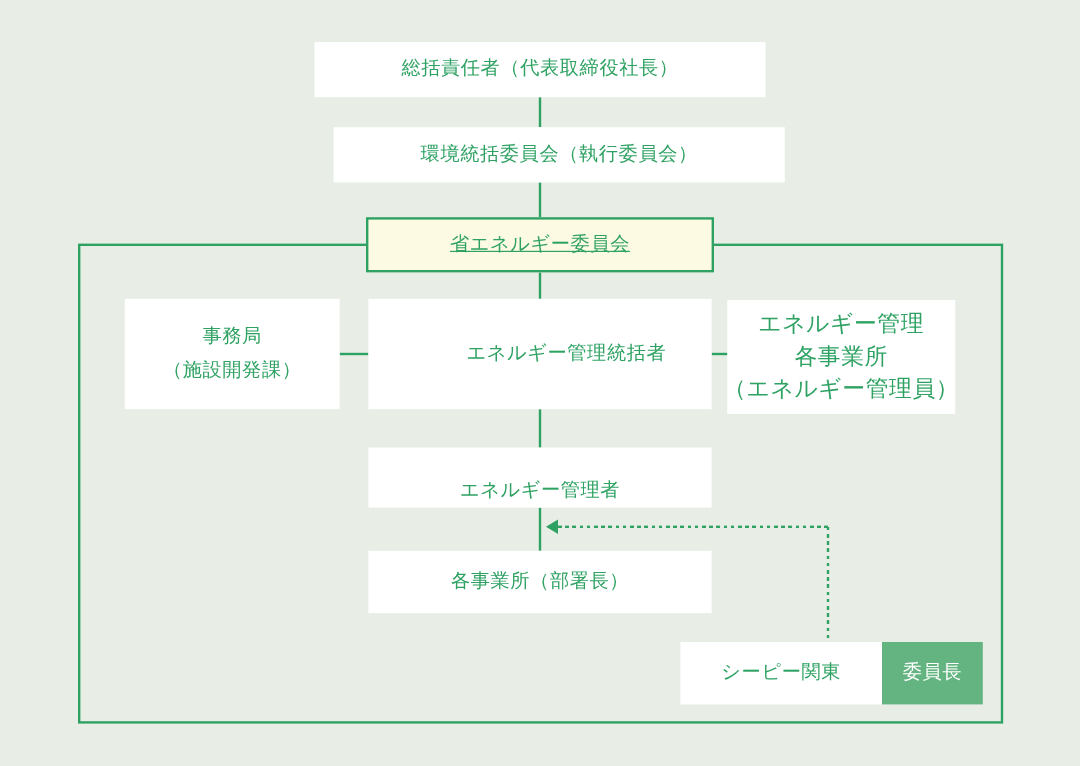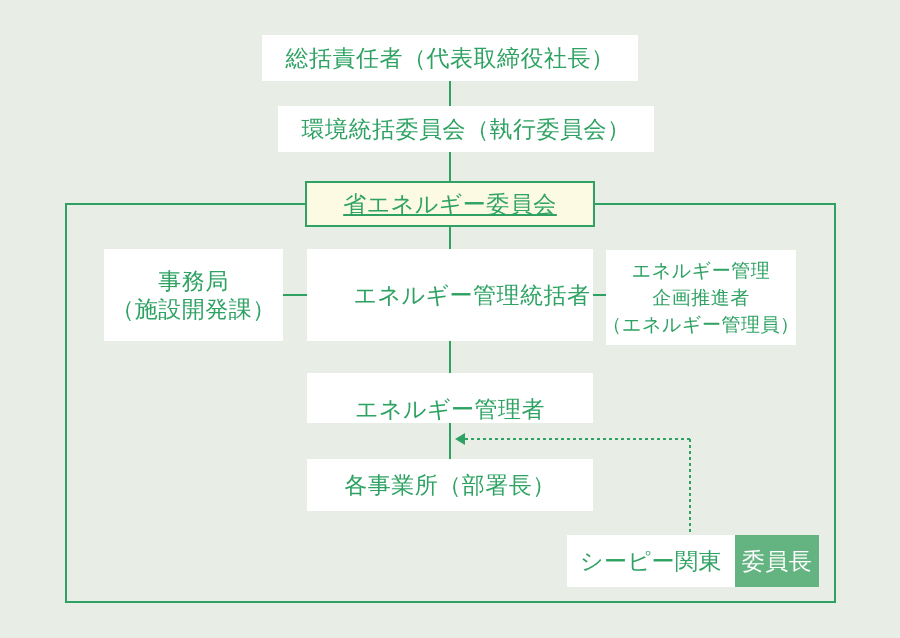--- a/index.html
+++ b/index.html
@@ -16,21 +16,21 @@
   }
   .node {
     position: absolute;
     background: #ffffff;
     color: #2fa263;
     display: flex;
     flex-direction: column;
     align-items: center;
     justify-content: center;
     text-align: center;
-    font-size: 23px;
+    font-size: 16px;
     line-height: 28px;
     letter-spacing: 0.5px;
     z-index: 3;
     box-sizing: border-box;
     white-space: nowrap;
   }
   .node.highlight {
     background: #fcfae3;
     border: 2px solid #2fa263;
   }
@@ -113,21 +113,21 @@
     <span>事務局</span>
     <span>（施設開発課）</span>
   </div>
 
   <div class="node" style="left:307px; top:249px; width:286px; height:92px;padding-left:44px;">
     <span>エネルギー管理統括者</span>
   </div>
 
   <div class="node small-font" style="left:606px; top:250px; width:190px; height:95px;">
     <span>エネルギー管理</span>
-    <span>企画推進者</span>
+    <span>各事業所</span>
     <span>（エネルギー管理員）</span>
   </div>
 
   <div class="node" style="left:307px; top:373px; width:286px; height:50px;justify-content:flex-end;">
     <span>エネルギー管理者</span>
   </div>
 
   <div class="node" style="left:307px; top:459px; width:286px; height:52px;">
     <span>各事業所（部署長）</span>
   </div>

